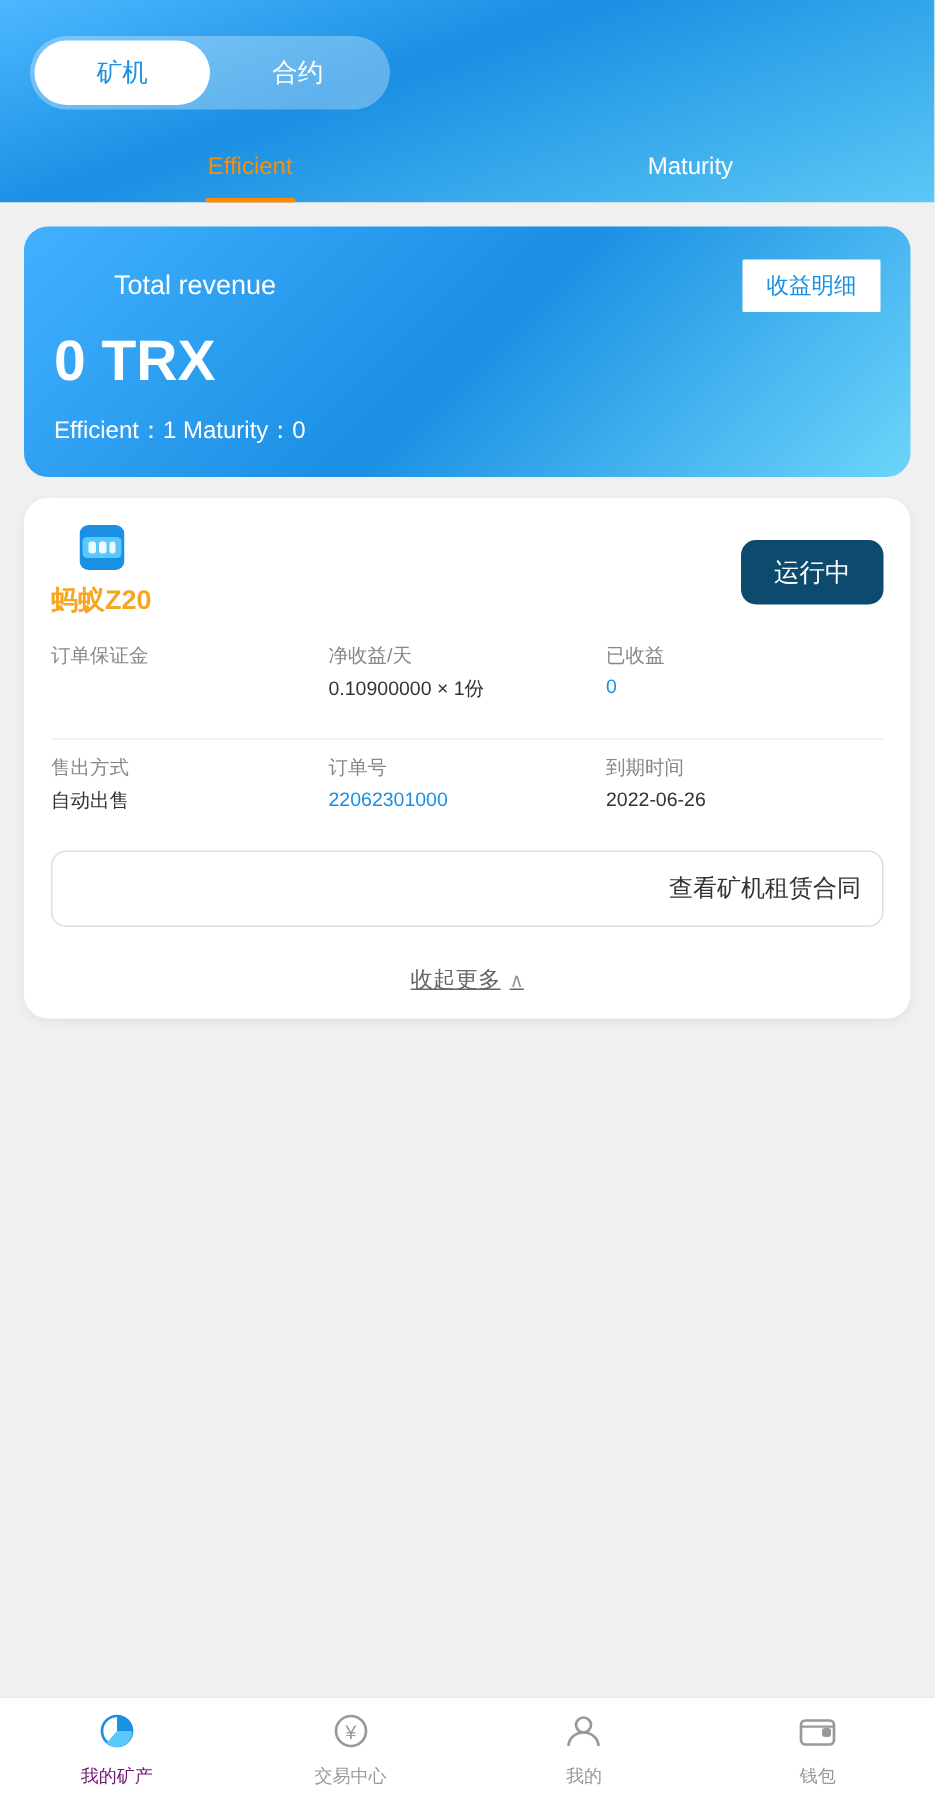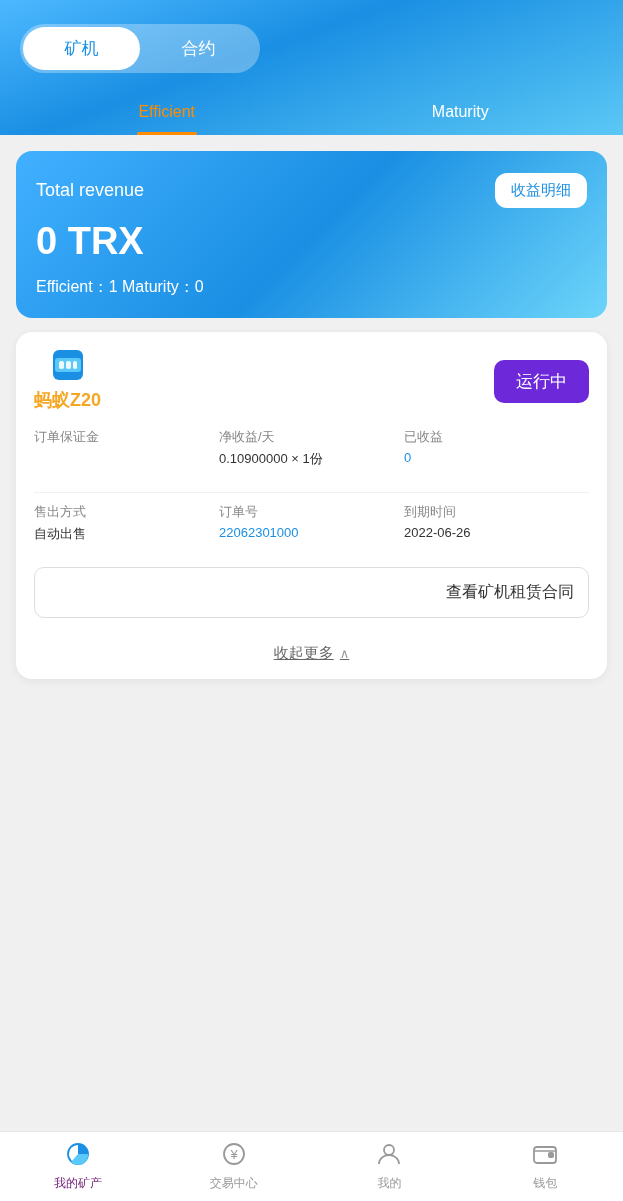--- a/index.html
+++ b/index.html
@@ -102,26 +102,27 @@
     .revenue-card-top {
       display: flex;
       justify-content: space-between;
       align-items: center;
       margin-bottom: 12px;
     }
     .revenue-label {
       font-size: 18px;
       font-weight: 400;
       color: white;
+      margin-left: 40px;
     }
     .revenue-detail-btn {
       background: white;
       color: #1a8fe3;
       border: none;
-      border-radius: 12px;
+      border-radius: 1px;
       padding: 8px 16px;
       font-size: 15px;
       cursor: pointer;
       font-weight: 400;
     }
     .revenue-amount {
       font-size: 38px;
       font-weight: 600;
       color: white;
       margin-bottom: 14px;
@@ -149,21 +150,21 @@
       align-items: center;
       gap: 8px;
       flex-direction: column;
     }
     .machine-name {
       font-size: 18px;
       font-weight: 700;
       color: #f5a623;
     }
     .status-badge {
-      background: #6d28d9;
+      background: #0c4a6e;
       color: white;
       border-radius: 10px;
       padding: 10px 22px;
       font-size: 17px;
       font-weight: 500;
     }
 
     
     .details-grid {
       display: grid;

